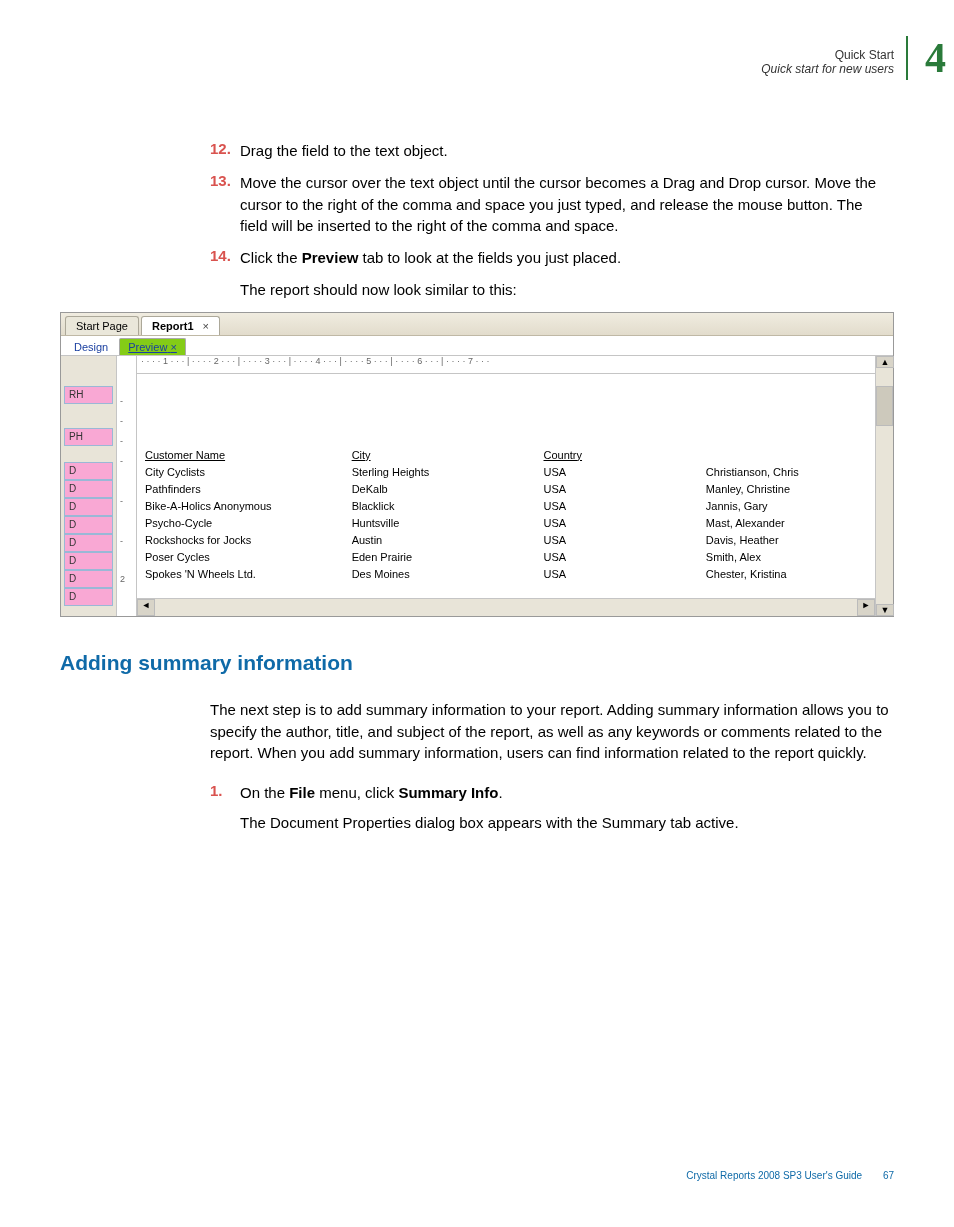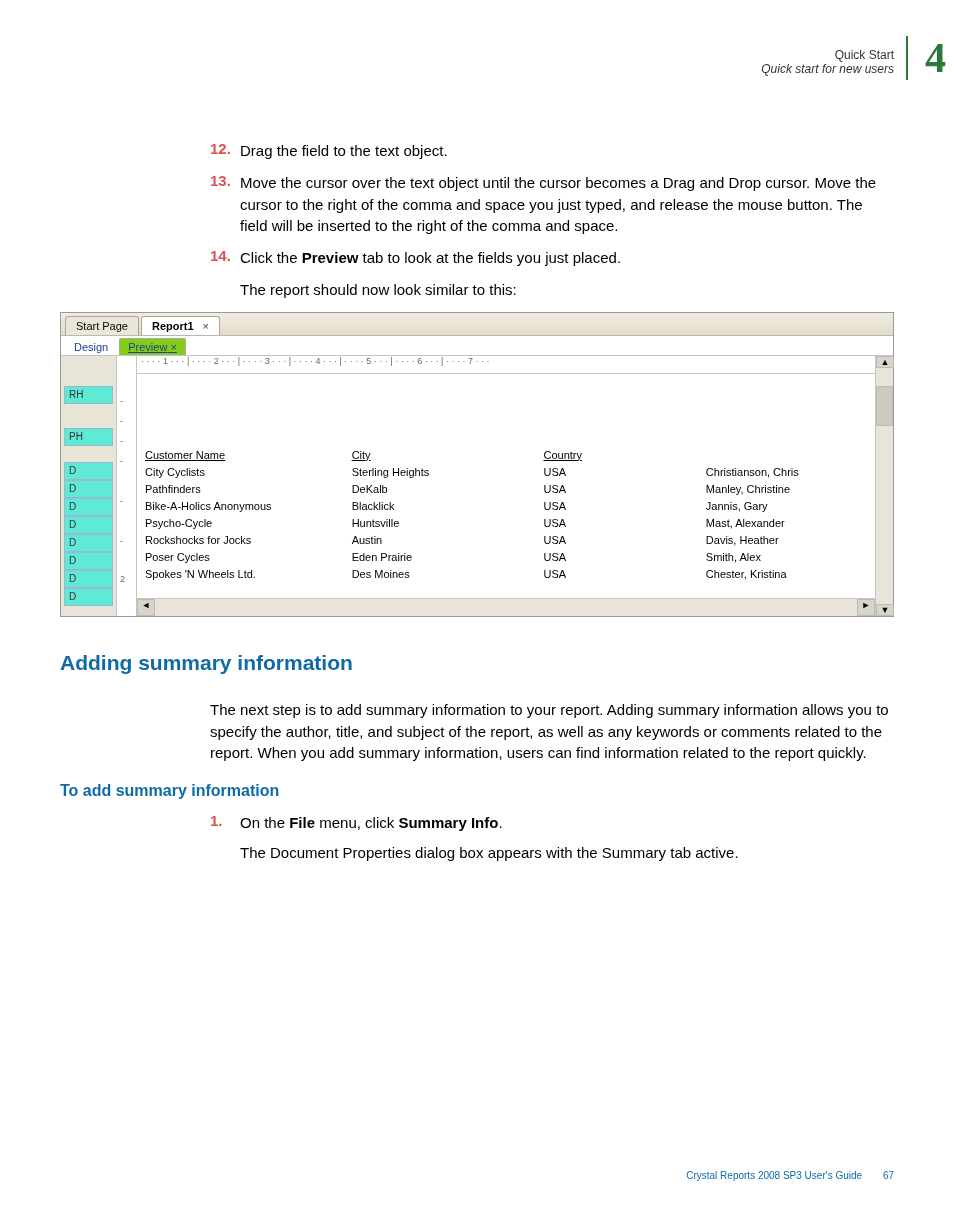--- a/index.html
+++ b/index.html
@@ -97,21 +97,21 @@
     height: 260px;
     position: relative;
   }
   .left-gutter {
     width: 56px;
     background: #e8e4d8;
     border-right: 1px solid #c5c5c5;
     font-size: 10px;
   }
   .sec-label {
-    background: #5eead4;
+    background: #f9a8d4;
     border: 1px solid #9ab8d6;
     margin: 0 3px;
     padding: 2px 4px;
     color: #333;
     height: 18px;
   }
   .vruler {
     width: 20px;
     background: #fff;
     border-right: 1px solid #c5c5c5;
@@ -340,21 +340,20 @@
         <div class="track"></div>
         <div class="scroll-btn">▼</div>
       </div>
     </div>
   </div>
 
   <div class="h2">Adding summary information</div>
 
   <div class="para">The next step is to add summary information to your report. Adding summary information allows you to specify the author, title, and subject of the report, as well as any keywords or comments related to the report. When you add summary information, users can find information related to the report quickly.</div>
 
-  <div class="h3">To add summary information</div>
 
   <div class="steps">
     <div class="step">
       <div class="step-num">1.</div>
       <div class="step-text">
         <span>On the </span><b>File</b><span> menu, click </span><b>Summary Info</b><span>.</span>
       </div>
     </div>
   </div>
 

